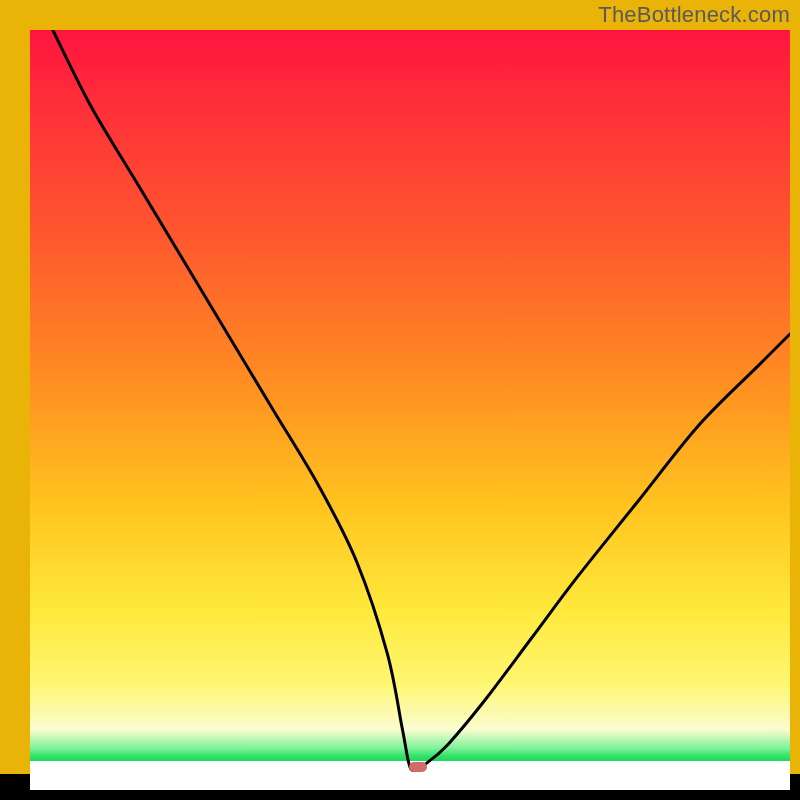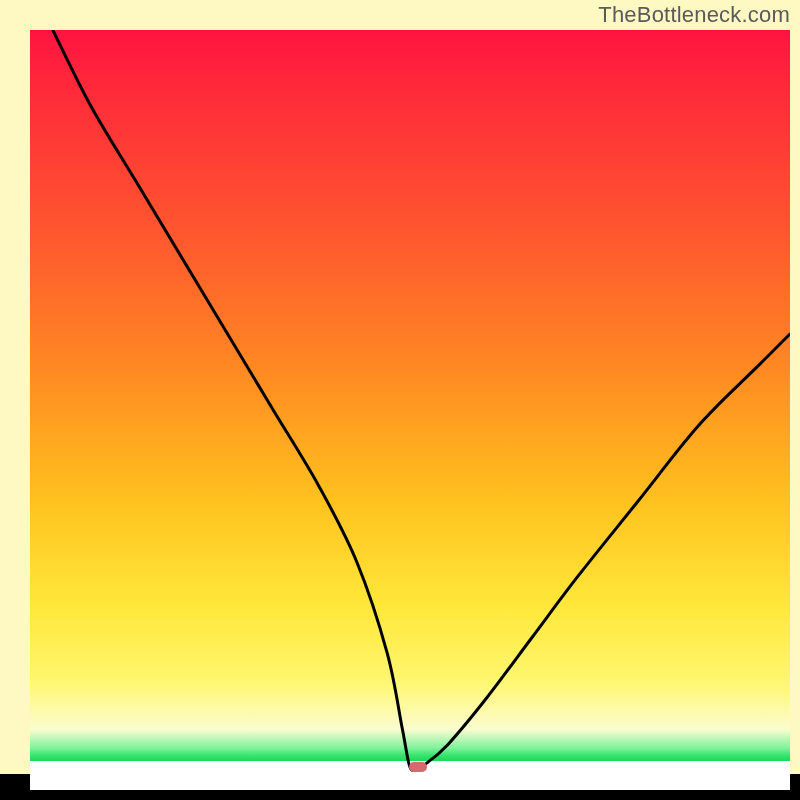--- a/index.html
+++ b/index.html
@@ -8,21 +8,21 @@
     width: 800px;
     height: 800px;
     background: #000;
     overflow: hidden;
     font-family: Arial, Helvetica, sans-serif;
   }
   .frame {
     position: relative;
     width: 800px;
     height: 774px;
-    background: #fef9c3;
+    background: #eab308;
   }
   .watermark {
     position: absolute;
     top: 2px;
     right: 10px;
     color: #5a5a5a;
     font-size: 22px;
     font-weight: 500;
     letter-spacing: 0.2px;
     z-index: 5;

